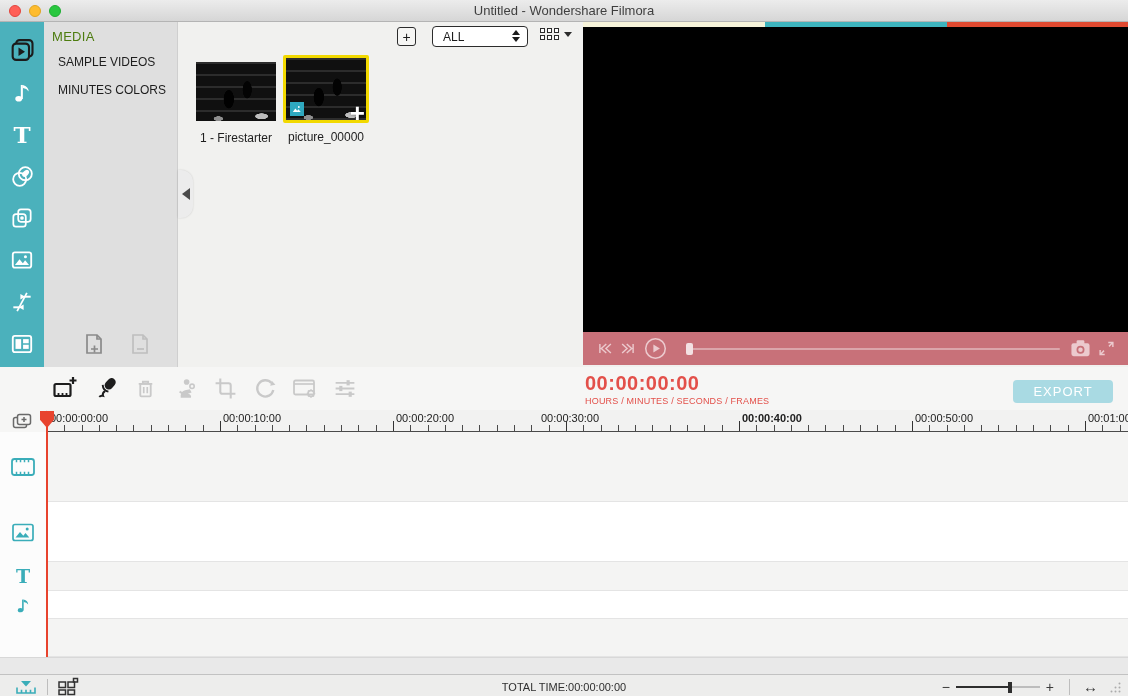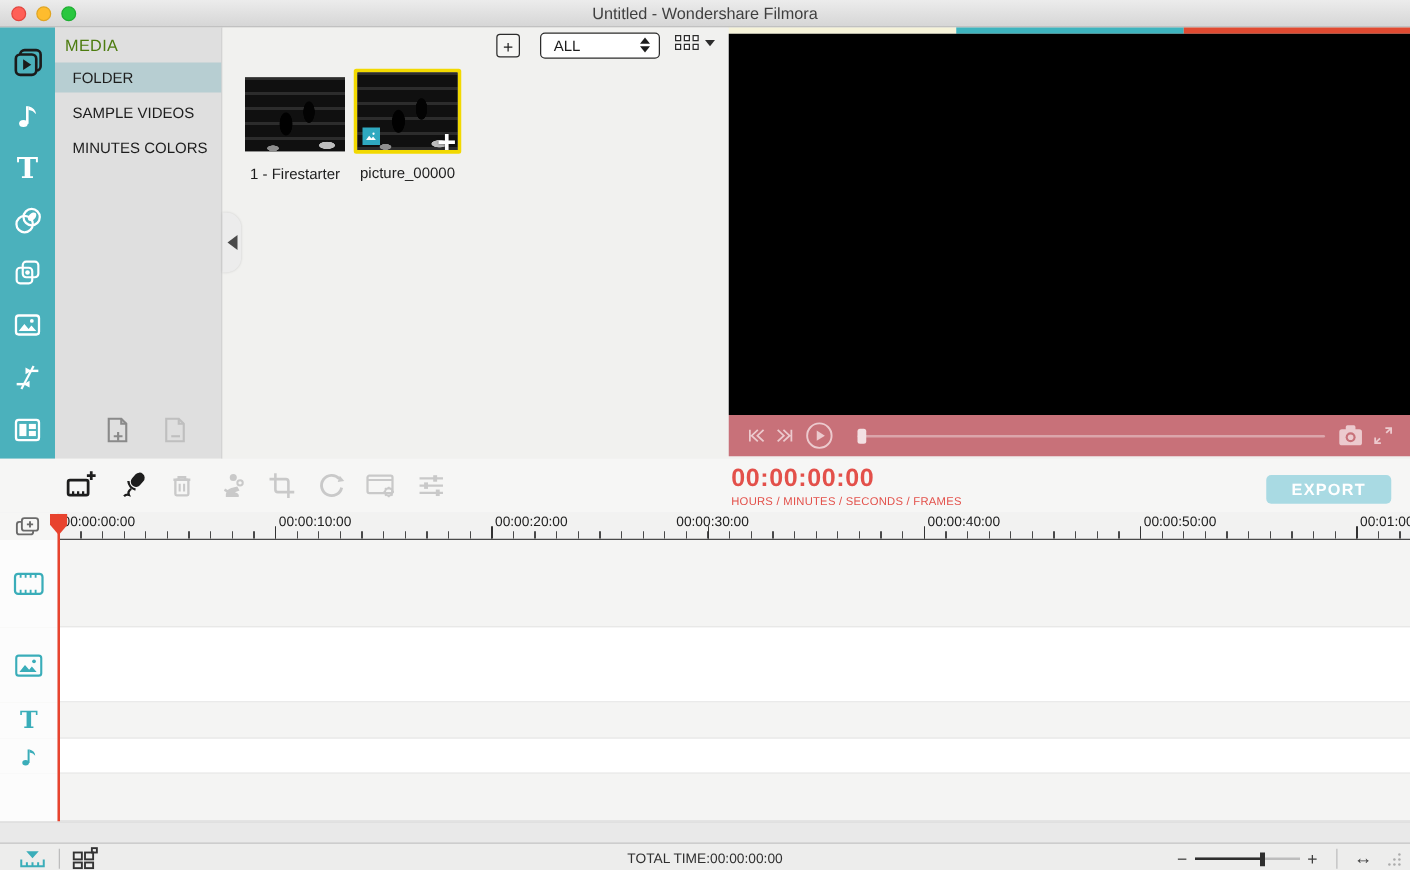--- a/index.html
+++ b/index.html
@@ -87,35 +87,35 @@
   
   .toolbar-row { height:43px; background:#f6f6f5; position:relative; display:flex; align-items:center; }
   .tool-group { display:flex; align-items:center; gap:14px; padding-left:52px; }
   .tool-btn { width:26px; height:26px; display:flex; align-items:center; justify-content:center; }
   .tool-btn.enabled { color:#1d1d1d; }
   .tool-btn.disabled { color:#c9c9c9; }
   .timecode-block { position:absolute; left:585px; top:5px; }
   .timecode { color:#e3504a; font-size:20px; font-weight:bold; letter-spacing:0.5px; line-height:1.1; }
   .timecode-caption { color:#e3504a; font-size:9px; letter-spacing:0.2px; margin-top:2px; }
   .export-btn { position:absolute; right:15px; top:13px; width:100px; height:23px; background:#a9dae3; border-radius:4px;
-                color:#ffffff; font-size:13px; font-weight:bold; letter-spacing:1px; display:flex; align-items:center; justify-content:center; }
+                color:#ffffff; font-size:13px; font-weight:normal; letter-spacing:1px; display:flex; align-items:center; justify-content:center; }
 
   
   .timeline-section { position:relative; height:264px; }
   .tl-row { display:flex; }
   .tl-head { width:47px; background:#fcfcfc; border-right:1px solid #e7e7e7; display:flex; align-items:center; justify-content:center; color:#3aadb9; }
   .ruler-row { height:22px; }
   .ruler-row .tl-head { background:#f6f6f5; justify-content:flex-start; padding-left:12px; color:#666; }
   .ruler { flex:1; position:relative; background:#f2f2f1; border-bottom:1px solid #4a4a4a; overflow:hidden; }
   .rl { position:absolute; top:2px; font-size:11px; color:#202020; white-space:nowrap; }
   .ruler .rl:nth-of-type(1){ left:3px; }
   .ruler .rl:nth-of-type(2){ left:176px; }
   .ruler .rl:nth-of-type(3){ left:349px; }
   .ruler .rl:nth-of-type(4){ left:494px; }
-  .ruler .rl:nth-of-type(5){ left:695px; }
+  .ruler .rl:nth-of-type(5){ left:695px;font-weight:bold; }
   .ruler .rl:nth-of-type(6){ left:868px; }
   .ruler .rl:nth-of-type(7){ left:1041px; }
   .ticks-minor { position:absolute; bottom:0; left:0; right:0; height:6px;
                  background:repeating-linear-gradient(to right,#4a4a4a 0 1px,transparent 1px 17.3px); }
   .ticks-major { position:absolute; bottom:0; left:0; right:0; height:10px;
                  background:repeating-linear-gradient(to right,#333 0 1px,transparent 1px 173px); }
   .track-video { height:70px; } .track-pip { height:60px; } .track-text { height:29px; }
   .track-audio { height:28px; } .track-extra { height:38px; }
   .tl-body { flex:1; border-bottom:1px solid #e4e4e4; }
   .bg-gray { background:#f4f4f3; } .bg-white { background:#ffffff; }
@@ -206,21 +206,20 @@
           <rect x="3.5" y="4.5" width="17" height="15" rx="2" fill="none" stroke="currentColor" stroke-width="1.7"></rect>
           <rect x="6" y="7.5" width="5.2" height="9" fill="currentColor"></rect>
           <rect x="13" y="7.5" width="5.2" height="3.8" fill="currentColor"></rect>
           <rect x="13" y="12.7" width="5.2" height="3.8" fill="currentColor"></rect>
         </svg>
       </div>
     </div>
 
     <div class="media-panel">
       <div class="media-header">MEDIA</div>
-      <div class="media-item selected">FOLDER</div>
       <div class="media-item">SAMPLE VIDEOS</div>
       <div class="media-item">MINUTES COLORS</div>
       <div class="folder-btns">
         <div class="folder-btn">
           <svg width="24" height="28" viewBox="0 0 24 28">
             <path d="M5 3 h10 l4 4 v14 h-14 z" fill="none" stroke="#8a8a8a" stroke-width="1.7"></path>
             <path d="M15 3 v4 h4" fill="none" stroke="#8a8a8a" stroke-width="1.7"></path>
             <path d="M9 17 h7 M12.5 13.5 v7" stroke="#8a8a8a" stroke-width="1.7"></path>
           </svg>
         </div>

